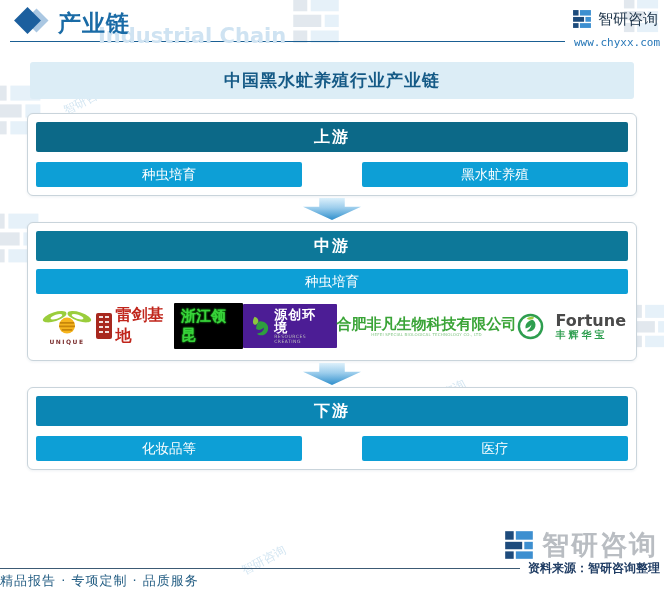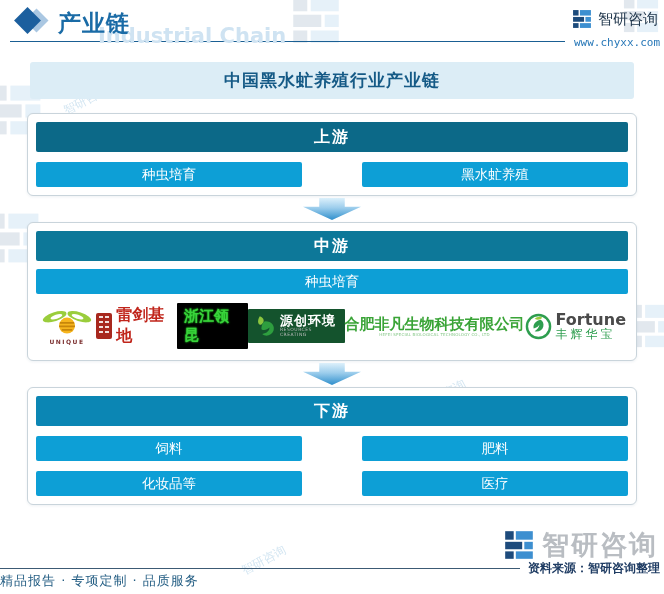--- a/index.html
+++ b/index.html
@@ -61,31 +61,31 @@
   .unique { flex-direction:column; gap:1px; }
   .unique-txt { font-size:6px; font-weight:bold; color:#7c3030; letter-spacing:1.5px; }
   .leijian { gap:4px; }
   .seal { width:17px; height:26px; background:#a8281e; border-radius:2px; position:relative; }
   .seal::before, .seal::after { content:""; position:absolute; top:3px; width:4px; height:20px;
     background:repeating-linear-gradient(180deg,rgba(255,255,255,.85) 0 2px,transparent 2px 5px); }
   .seal::before { left:3px; } .seal::after { right:3px; }
   .leijian-txt { font-size:16px; font-weight:bold; color:#c0251b;font-family:Liberation Serif, serif; }
   .lingkun { background:#000; padding:4px 7px; border-radius:1px; }
   .lingkun-txt { color:#39d23c; font-size:15px; font-weight:bold; text-shadow:0 0 2px #2aff2a; }
-  .yuanchuang { background:#14532d; padding:4px 7px; gap:4px; border-radius:1px; }
+  .yuanchuang { background:#4c1d95; padding:4px 7px; gap:4px; border-radius:1px; }
   .yc-col { display:flex; flex-direction:column; line-height:1.05; }
   .yc-name { color:#fff; font-size:13px; font-weight:bold; letter-spacing:1px; }
   .yc-sub { color:#bdbdbd; font-size:4.5px; letter-spacing:.5px; }
   .hefei { flex-direction:column; line-height:1.2; text-align:center; }
   .hf-name { font-size:15px; font-weight:bold; color:#3aa437; white-space:nowrap; }
   .hf-sub { font-size:4px; color:#86c788; white-space:nowrap; letter-spacing:.2px; }
-  .fortune { gap:4px; }
+  .fortune { gap:12px; }
   .ft-col { display:flex; flex-direction:column; line-height:1.1; }
   .ft-name { font-size:16px; font-weight:bold; color:#4a4a4a; }
-  .ft-sub { font-size:12px; color:#2e9e4f; letter-spacing:3px; }
+  .ft-sub { font-size:10px; color:#2e9e4f; letter-spacing:3px;font-weight:bold; }
   
   .big-wm { position:absolute; right:6px; top:527px; display:flex; align-items:center; gap:6px; z-index:4; background:transparent; }
   .big-wm-text { font-size:27px; font-weight:bold; color:#b9bdc2; letter-spacing:2px; }
   .src-row { position:absolute; left:0; right:0; top:560px; display:flex; align-items:center; z-index:5; }
   .src-line { flex:1; border-top:1.8px solid #3c5a74; margin-right:8px; }
   .src-text { font-size:12px; font-weight:bold; color:#1f3c63; padding-right:4px; white-space:nowrap; }
   .tagline { position:absolute; left:0; top:572px; font-size:13px; color:#235d83; letter-spacing:1px; z-index:5; }
 </style>
 </head>
 <body>
@@ -218,24 +218,20 @@
       </div>
     </div>
   </div>
 </div>
 
 <div class="arrow"></div>
 
 <div class="card">
   <div class="sec-head down">下游</div>
   <div class="pill-row">
-    <div class="pill">饲料</div>
-    <div class="pill">肥料</div>
-  </div>
-  <div class="pill-row">
     <div class="pill">化妆品等</div>
     <div class="pill">医疗</div>
   </div>
 </div>
 
 <div class="big-wm">
   <svg width="34" height="34" viewBox="0 0 32 32">
       <rect x="3" y="3" width="8" height="8" fill="#1d4b7c"></rect>
       <rect x="13" y="3" width="16" height="8" fill="#3d8fd0"></rect>
       <rect x="21" y="13" width="8" height="7" fill="#3d8fd0"></rect>

